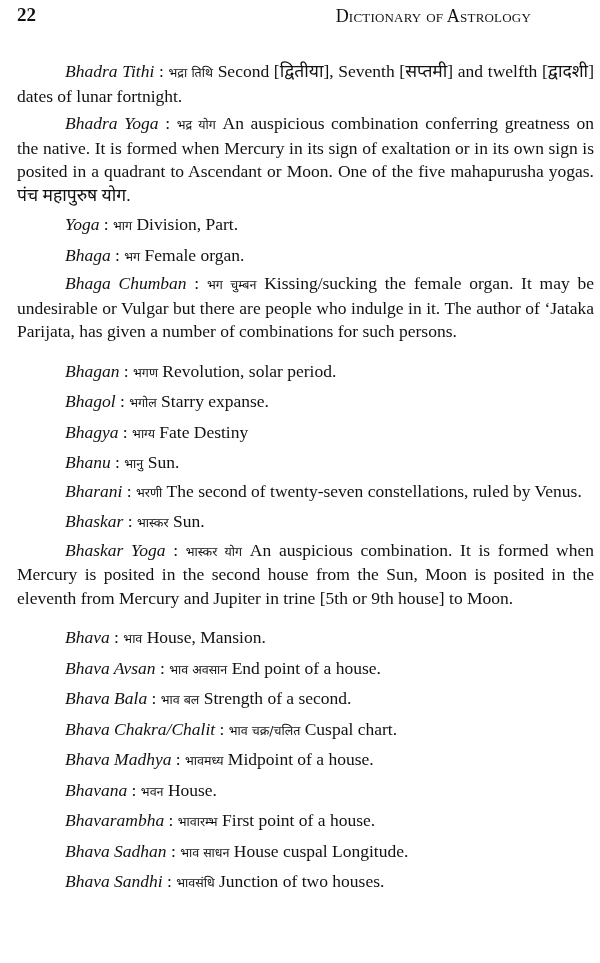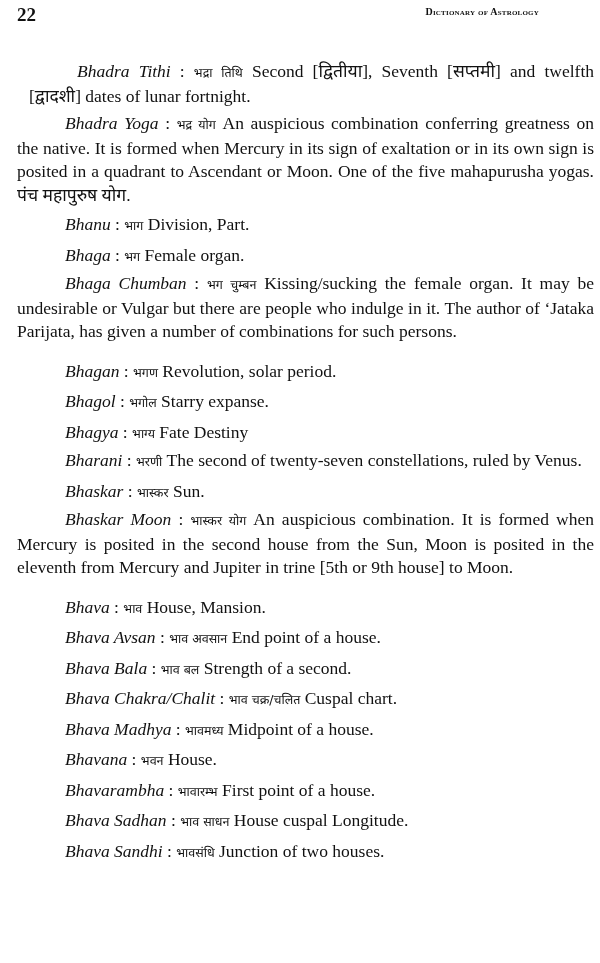--- a/index.html
+++ b/index.html
@@ -1,51 +1,52 @@
 <!DOCTYPE html>
 <html><head>
 <meta charset="utf-8">
 <style>
   html, body { margin:0; padding:0; background:#ffffff; }
   body { width:600px; height:963px; overflow:hidden; position:relative;
          font-family:"Liberation Serif","DejaVu Serif",serif; color:#111; }
   .page { position:absolute; left:0; top:0; width:545px; height:963px; }
   .running-head { position:absolute; top:4px; left:17px; right:6px; height:22px; }
   .page-number { position:absolute; left:0; top:0; font-weight:bold; font-size:19px; }
-  .book-title { position:absolute; right:0; top:2px; font-weight:bold; font-size:10px; font-variant:small-caps; letter-spacing:0.2px; }
+  .book-title { position:absolute; right:8px; top:2px; font-weight:normal; font-size:18px; font-variant:small-caps; letter-spacing:0.2px; }
   .body { position:absolute; left:17px; top:60px; width:577px; font-size:17.5px; line-height:23.5px; }
   .entry { margin:0; text-align:justify; }
   .entry.para { text-indent:48px; margin-top:4px; }
-  .entry.para:first-child { margin-top:0;margin-left:12px; }
+  .entry.para:first-child { margin-top:0; }
   .entry.line { padding-left:48px; margin-top:6px; }
   .entry.line.gap { margin-top:16px; }
   .term { font-style:italic; }
   .deva { font-family:"DejaVu Sans",sans-serif; font-size:12.5px; }
   .sep { }
 </style>
 </head>
 <body>
 
 <div class="page">
   <div class="running-head">
     <span class="page-number">22</span>
     <span class="book-title">Dictionary of Astrology</span>
   </div>
   <div class="body" id="entries">
       <p class="entry para"><span class="term">Bhadra Tithi</span><span class="sep"> : </span><span class="deva">भद्रा तिथि</span> <span class="def">Second [द्वितीया], Seventh [सप्तमी] and twelfth [द्वादशी] dates of lunar fortnight.</span></p>
       <p class="entry para"><span class="term">Bhadra Yoga</span><span class="sep"> : </span><span class="deva">भद्र योग</span> <span class="def">An auspicious combination conferring greatness on the native.  It is formed when Mercury in its sign of exaltation or in its own sign is posited in a quadrant to Ascendant or Moon.  One of the five mahapurusha yogas. पंच महापुरुष योग.</span></p>
-      <p class="entry line"><span class="term">Bhanu</span><span class="sep"> : </span><span class="deva">भाग</span> <span class="def">Division, Part.</span></p>
+      <p class="entry line"><span class="term">Yoga</span><span class="sep"> : </span><span class="deva">भाग</span> <span class="def">Division, Part.</span></p>
       <p class="entry line"><span class="term">Bhaga</span><span class="sep"> : </span><span class="deva">भग</span> <span class="def">Female organ.</span></p>
       <p class="entry para"><span class="term">Bhaga Chumban</span><span class="sep"> : </span><span class="deva">भग चुम्बन</span> <span class="def">Kissing/sucking the female organ. It may be undesirable or Vulgar but there are people who indulge in it.  The author of ‘Jataka Parijata, has given a number of combinations for such persons.</span></p>
       <p class="entry line gap"><span class="term">Bhagan</span><span class="sep"> : </span><span class="deva">भगण</span> <span class="def">Revolution, solar period.</span></p>
       <p class="entry line"><span class="term">Bhagol</span><span class="sep"> : </span><span class="deva">भगोल</span> <span class="def">Starry expanse.</span></p>
       <p class="entry line"><span class="term">Bhagya</span><span class="sep"> : </span><span class="deva">भाग्य</span> <span class="def">Fate Destiny</span></p>
+      <p class="entry line"><span class="term">Bhanu</span><span class="sep"> : </span><span class="deva">भानु</span> <span class="def">Sun.</span></p>
       <p class="entry para"><span class="term">Bharani</span><span class="sep"> : </span><span class="deva">भरणी</span> <span class="def">The second of twenty-seven constellations, ruled by Venus.</span></p>
       <p class="entry line"><span class="term">Bhaskar</span><span class="sep"> : </span><span class="deva">भास्कर</span> <span class="def">Sun.</span></p>
-      <p class="entry para"><span class="term">Bhaskar Moon</span><span class="sep"> : </span><span class="deva">भास्कर योग</span> <span class="def">An auspicious combination.  It is formed when Mercury is posited in the second house from the Sun, Moon is posited in the eleventh from Mercury and Jupiter in trine [5th or 9th house] to Moon.</span></p>
+      <p class="entry para"><span class="term">Bhaskar Yoga</span><span class="sep"> : </span><span class="deva">भास्कर योग</span> <span class="def">An auspicious combination.  It is formed when Mercury is posited in the second house from the Sun, Moon is posited in the eleventh from Mercury and Jupiter in trine [5th or 9th house] to Moon.</span></p>
       <p class="entry line gap"><span class="term">Bhava</span><span class="sep"> : </span><span class="deva">भाव</span> <span class="def">House, Mansion.</span></p>
       <p class="entry line"><span class="term">Bhava Avsan</span><span class="sep"> : </span><span class="deva">भाव अवसान</span> <span class="def">End point of a house.</span></p>
       <p class="entry line"><span class="term">Bhava Bala</span><span class="sep"> : </span><span class="deva">भाव बल</span> <span class="def">Strength of a second.</span></p>
       <p class="entry line"><span class="term">Bhava Chakra/Chalit</span><span class="sep"> : </span><span class="deva">भाव चक्र/चलित</span> <span class="def">Cuspal chart.</span></p>
       <p class="entry line"><span class="term">Bhava Madhya</span><span class="sep"> : </span><span class="deva">भावमध्य</span> <span class="def">Midpoint of a house.</span></p>
       <p class="entry line"><span class="term">Bhavana</span><span class="sep"> : </span><span class="deva">भवन</span> <span class="def">House.</span></p>
       <p class="entry line"><span class="term">Bhavarambha</span><span class="sep"> : </span><span class="deva">भावारम्भ</span> <span class="def">First point of a house.</span></p>
       <p class="entry line"><span class="term">Bhava Sadhan</span><span class="sep"> : </span><span class="deva">भाव साधन</span> <span class="def">House cuspal Longitude.</span></p>
       <p class="entry line"><span class="term">Bhava Sandhi</span><span class="sep"> : </span><span class="deva">भावसंधि</span> <span class="def">Junction of two houses.</span></p>
     </div>

